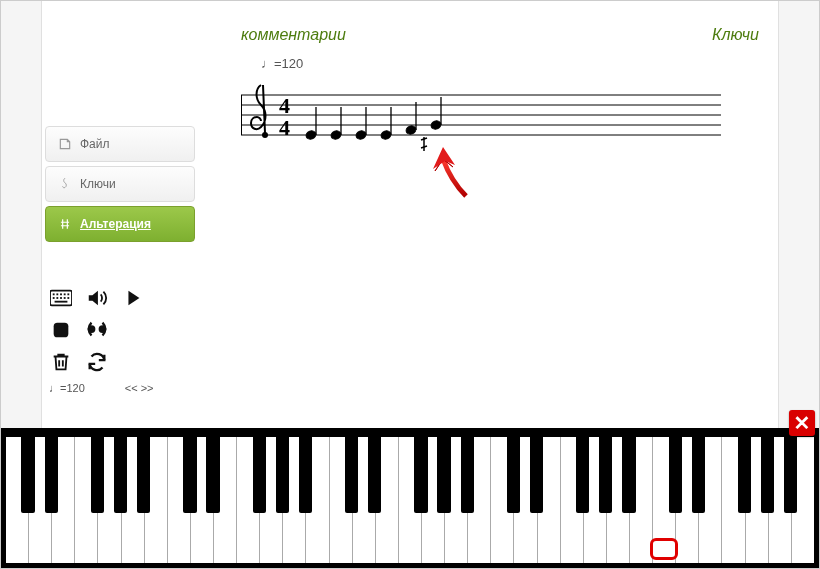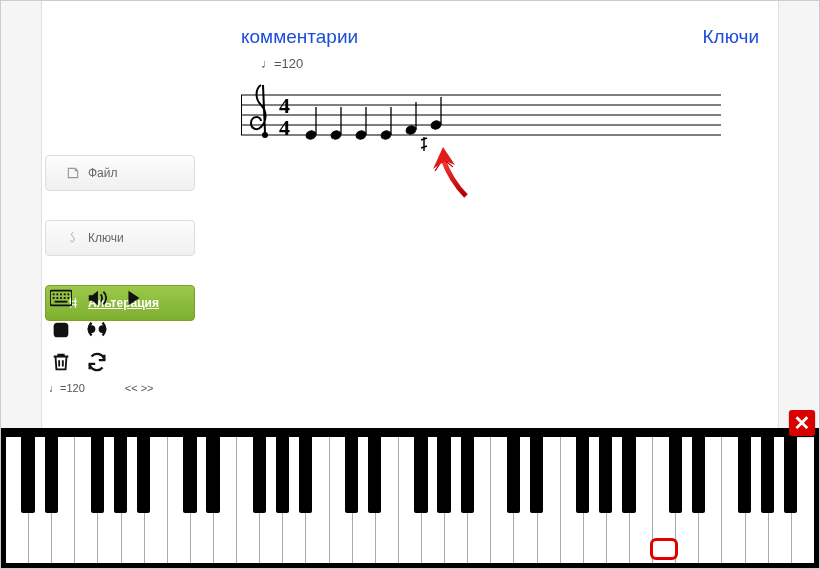--- a/index.html
+++ b/index.html
@@ -31,43 +31,43 @@
   .header-labels {
     position: absolute;
     top: 25px;
     left: 240px;
     right: 20px;
     display: flex;
     justify-content: space-between;
     padding-right: 40px;
   }
   .header-label {
-    color: #1d4ed8;
-    font-size: 19px;
+    font-style: italic;
+    color: #4d7c0f;
+    font-size: 16px;
     font-weight: 500;
   }
   .sidebar {
     position: absolute;
     left: 44px;
     top: 125px;
     width: 150px;
   }
   .menu-item {
     display: flex;
     align-items: center;
-    padding: 10px 20px;
+    padding: 10px 12px;
     background: linear-gradient(#fdfdfd, #f0f0f0);
     border: 1px solid #ddd;
     border-radius: 4px;
     margin-bottom: 4px;
     font-size: 12px;
     color: #666;
     cursor: pointer;
     gap: 8px;
-    margin-top: 29px;
   }
   .menu-item svg { width: 14px; height: 14px; }
   .menu-item.active {
     background: linear-gradient(#9cc84a, #7eb030);
     color: #fff;
     border-color: #7ba02d;
     font-weight: bold;
     text-decoration: underline;
   }
   .toolbar {

